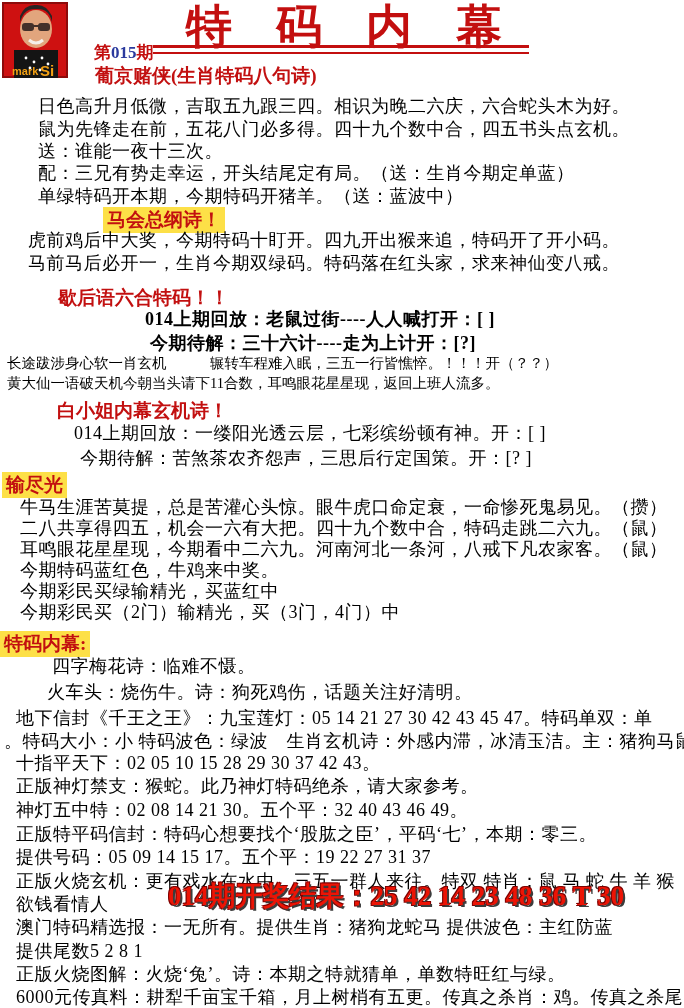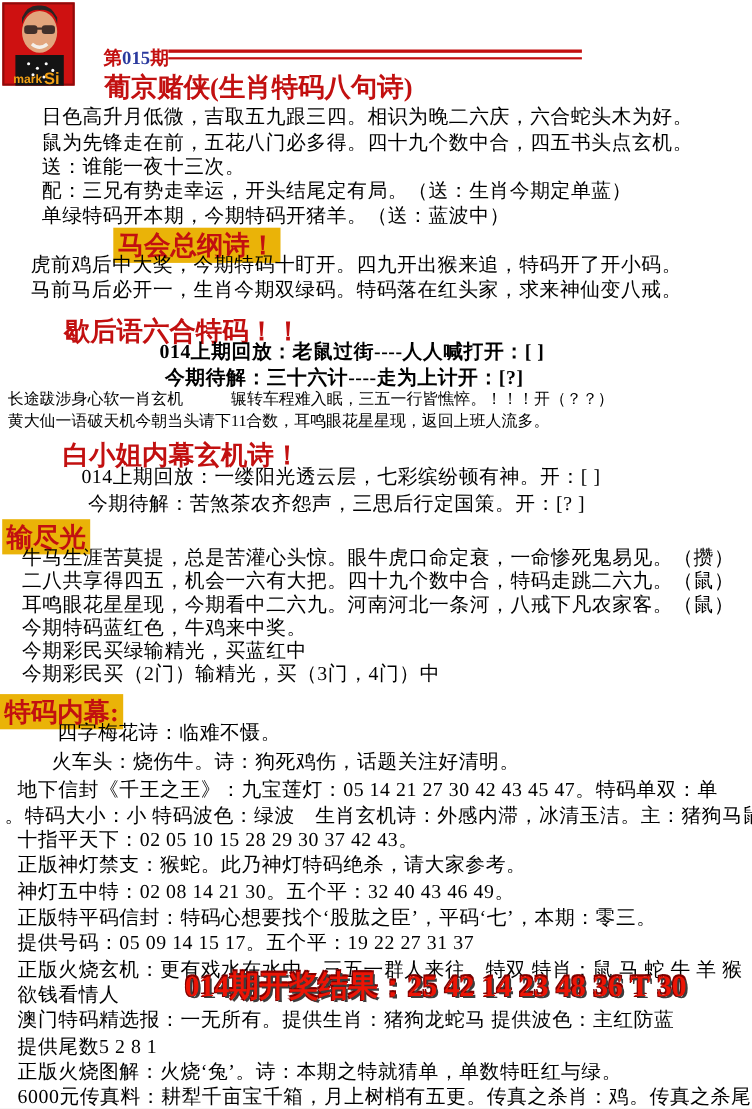--- a/index.html
+++ b/index.html
@@ -2,22 +2,22 @@
 <html><head>
 <meta charset="utf-8">
 <style>
   html,body{margin:0;padding:0;background:#e8e8e8;}
   .page{position:relative;width:684px;height:1008px;background:#ffffff;overflow:hidden;
         font-family:"Liberation Serif","DejaVu Serif",serif;color:#000;}
   .abs{position:absolute;white-space:nowrap;}
   .t{font-size:18px;line-height:21px;letter-spacing:0.5px;}
   .tsm{font-size:14.5px;line-height:17px;}
   .red{color:#c21010;font-weight:bold;}
-  .hl{background:#eab308;padding:0 4px;}
-  .h19{font-size:24px;}
+  .hl{background:#fde047;padding:0 4px;}
+  .h19{font-size:19px;}
   .masthead-title{left:186px;top:2px;font-size:46px;font-weight:bold;color:#c30f0f;
         letter-spacing:44px;line-height:50px;}
   .issue{left:94px;top:41px;font-size:17px;font-weight:bold;color:#c30f0f;}
   .issue .num{color:#2b3a9e;}
   .double-rule{left:153px;top:45px;width:376px;height:4px;
         border-top:3px solid #c30f0f;border-bottom:2px solid #c30f0f;}
   .banner{left:168px;top:878px;font-size:27px;font-weight:bold;color:#ec1405;
         letter-spacing:0px;z-index:5;
         text-shadow:2px 2px 0 #3c3c3c,-1px -1px 0 #7e0000,1px -1px 0 #7e0000,-1px 1px 0 #7e0000;}
   .photo{left:2px;top:2px;width:66px;height:88px;}
@@ -42,20 +42,21 @@
         <circle cx="32" cy="60" r="1.4" fill="#fff"></circle>
       <circle cx="40" cy="56" r="1.4" fill="#fff"></circle>
         <circle cx="46" cy="62" r="1.4" fill="#fff"></circle>
       <circle cx="28" cy="66" r="1.4" fill="#fff"></circle>
         <circle cx="38" cy="68" r="1.4" fill="#fff"></circle>
       <text x="10" y="73" font-size="11" font-weight="bold" fill="#f2a014" font-family="Liberation Sans, sans-serif">mark</text>
       <text x="38" y="74" font-size="15" font-weight="bold" fill="#f2a014" font-family="Liberation Sans, sans-serif">Si</text>
     </svg>
   </div>
 
+  <div class="abs masthead-title">特码内幕</div>
   <div class="abs issue"><span>第</span><span class="num">015</span><span>期</span></div>
   <div class="abs double-rule"></div>
 
   <section>
     <div class="abs red h19" style="left:95px;top:63px;">葡京赌侠(生肖特码八句诗)</div>
     <div class="abs t" style="left:38px;top:96px;">日色高升月低微，吉取五九跟三四。相识为晚二六庆，六合蛇头木为好。</div>
     <div class="abs t" style="left:38px;top:119px;">鼠为先锋走在前，五花八门必多得。四十九个数中合，四五书头点玄机。</div>
     <div class="abs t" style="left:38px;top:141px;">送：谁能一夜十三次。</div>
     <div class="abs t" style="left:38px;top:163px;">配：三兄有势走幸运，开头结尾定有局。（送：生肖今期定单蓝）</div>
     <div class="abs t" style="left:38px;top:186px;">单绿特码开本期，今期特码开猪羊。（送：蓝波中）</div>

